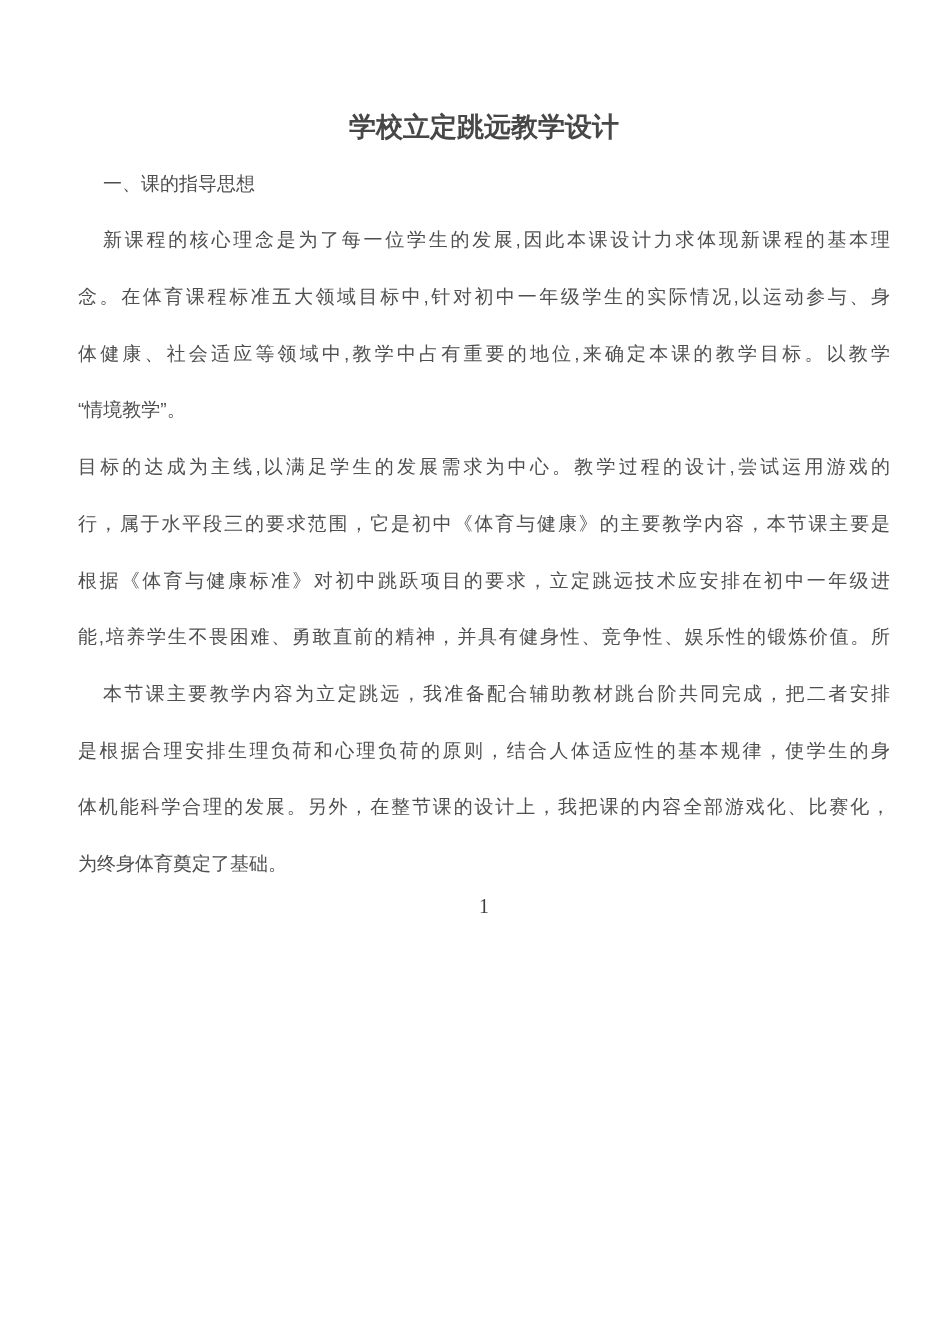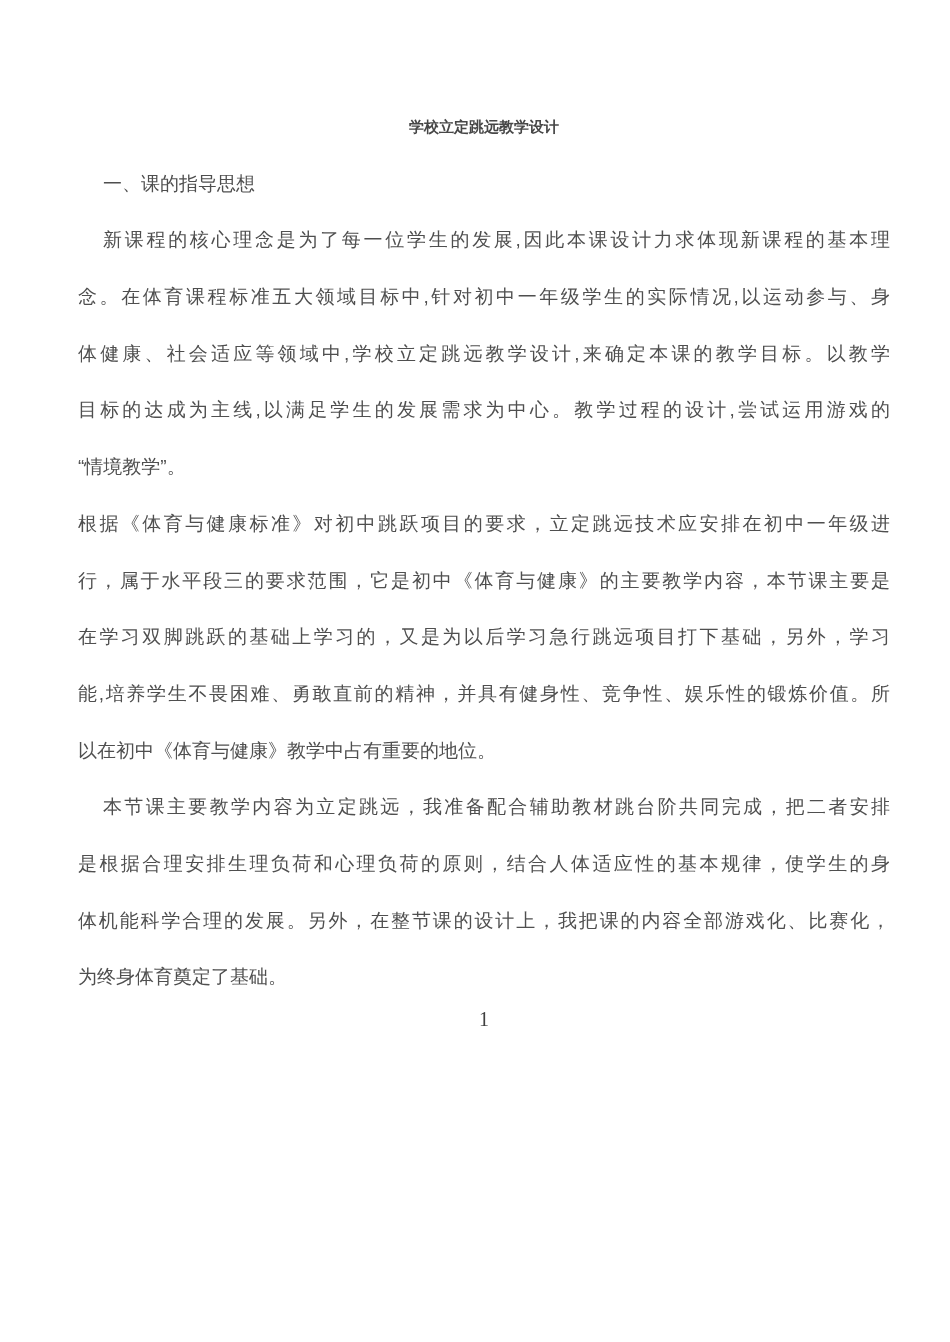--- a/index.html
+++ b/index.html
@@ -35,21 +35,21 @@
     overflow: hidden;
     text-align: justify;
     text-align-last: justify;
   }
   .nj {
     text-align: left;
     text-align-last: left;
   }
   .indent { padding-left: 25px; }
   .title {
-    font-size: 15px;
+    font-size: 27px;
     font-weight: bold;
     color: var(--title-color);
     text-align: left;
     text-align-last: center;
     padding-left: 0;
   }
   .footer {
     margin-top: 2px;
     height: 22px;
     line-height: 22px;
@@ -65,30 +65,28 @@
 
 <div class="doc">
   <div class="content">
 
     <div class="line title">学校立定跳远教学设计</div>
 
     <div class="line nj indent">一、课的指导思想</div>
 
     <div class="line indent">新课程的核心理念是为了每一位学生的发展,因此本课设计力求体现新课程的基本理</div>
     <div class="line">念。在体育课程标准五大领域目标中,针对初中一年级学生的实际情况,以运动参与、身</div>
-    <div class="line">体健康、社会适应等领域中,学校立定跳远教学设计,来确定本课的教学目标。以教学</div>
+    <div class="line">体健康、社会适应等领域中,教学中占有重要的地位,来确定本课的教学目标。以教学</div>
+    <div class="line nj">“情境教学”。</div>
     <div class="line">目标的达成为主线,以满足学生的发展需求为中心。教学过程的设计,尝试运用游戏的</div>
-    <div class="line nj">“情境教学”。</div>
 
 
+    <div class="line">行，属于水平段三的要求范围，它是初中《体育与健康》的主要教学内容，本节课主要是</div>
     <div class="line">根据《体育与健康标准》对初中跳跃项目的要求，立定跳远技术应安排在初中一年级进</div>
-    <div class="line">行，属于水平段三的要求范围，它是初中《体育与健康》的主要教学内容，本节课主要是</div>
-    <div class="line">在学习双脚跳跃的基础上学习的，又是为以后学习急行跳远项目打下基础，另外，学习</div>
     <div class="line">能,培养学生不畏困难、勇敢直前的精神，并具有健身性、竞争性、娱乐性的锻炼价值。所</div>
-    <div class="line nj">以在初中《体育与健康》教学中占有重要的地位。</div>
 
     <div class="line indent">本节课主要教学内容为立定跳远，我准备配合辅助教材跳台阶共同完成，把二者安排</div>
     <div class="line">是根据合理安排生理负荷和心理负荷的原则，结合人体适应性的基本规律，使学生的身</div>
     <div class="line">体机能科学合理的发展。另外，在整节课的设计上，我把课的内容全部游戏化、比赛化，</div>
     <div class="line nj">为终身体育奠定了基础。</div>
 
     <div class="footer">1</div>
 
   </div>
 </div>

